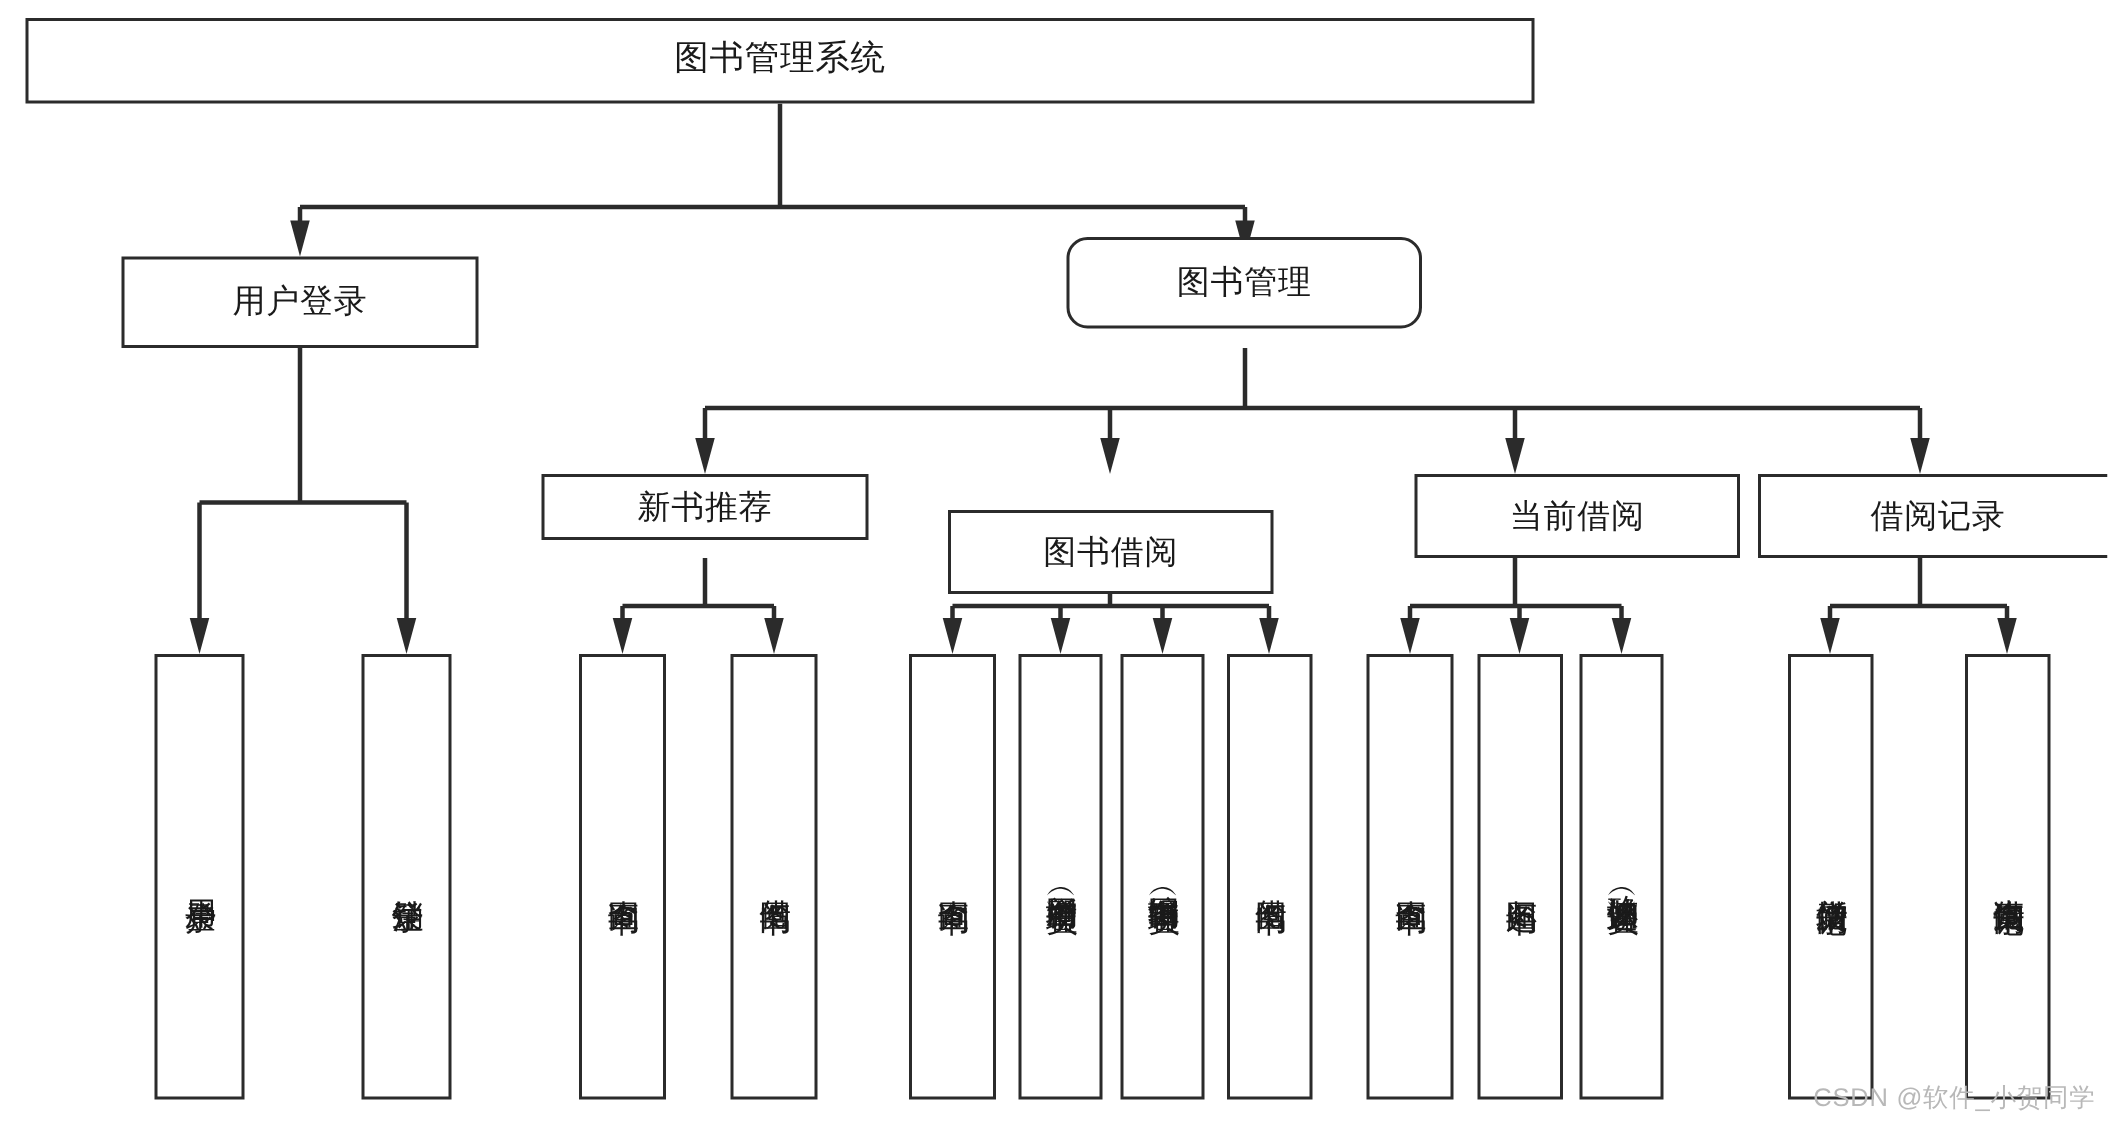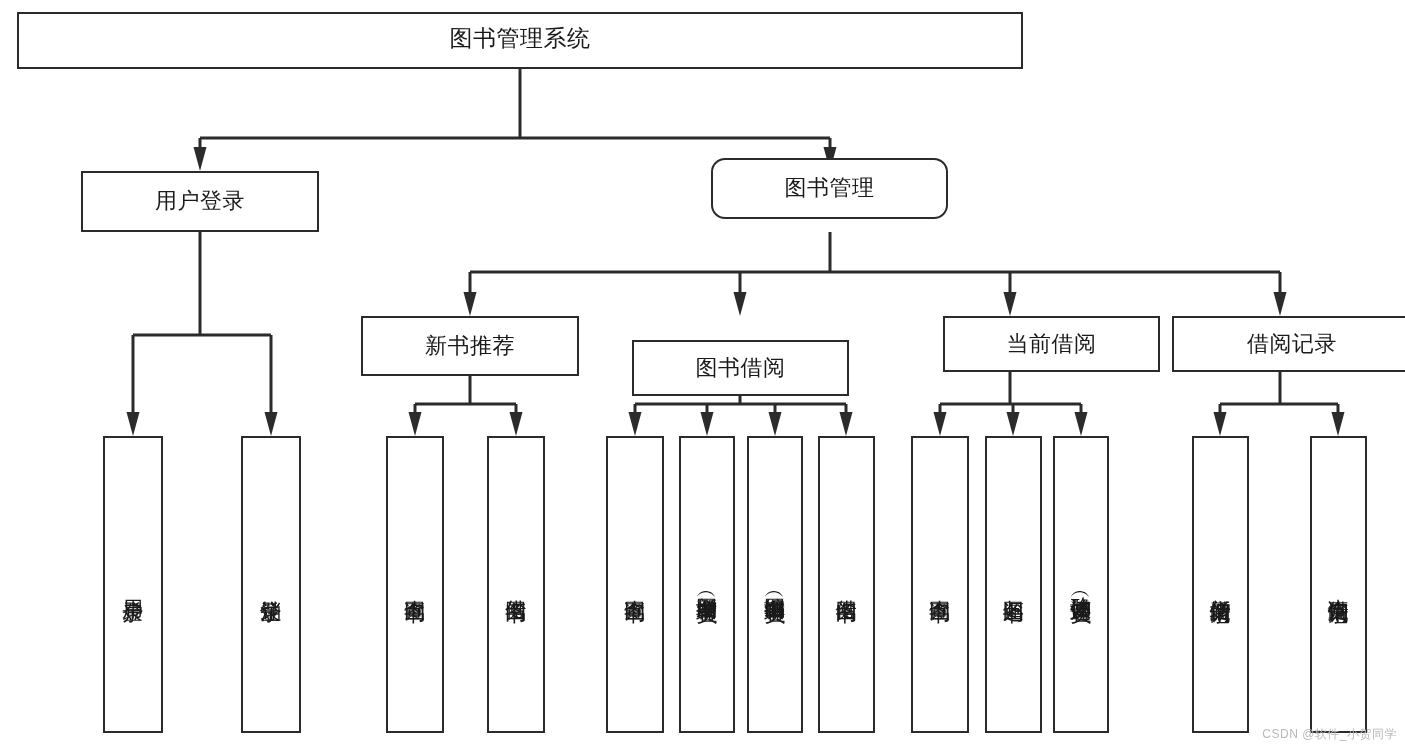--- a/index.html
+++ b/index.html
@@ -50,21 +50,21 @@
     white-space: nowrap;
   }
   .title-label {
     font-size: 23px;
     font-family: Liberation Mono, monospace;
   }
   #watermark {
     position: absolute;
     right: 8px;
     bottom: 4px;
-    font-size: 12px;
+    font-size: 17px;
     color: #b8b8b8;
     letter-spacing: 0.5px;
     white-space: nowrap;
     pointer-events: none;
   }
 </style>
 </head>
 <body>
 
 <div id="canvas">
@@ -127,21 +127,21 @@
   <div id="boxes-layer">
       <div class="node-box" style="left: 17px; top: 12px; width: 1006px; height: 57px;">
         <span class="node-label-h title-label">图书管理系统</span>
       </div>
       <div class="node-box" style="left: 81px; top: 171px; width: 238px; height: 61px;">
         <span class="node-label-h">用户登录</span>
       </div>
       <div class="node-box" style="left: 711px; top: 158px; width: 237px; height: 61px; border-radius: 14px;">
         <span class="node-label-h">图书管理</span>
       </div>
-      <div class="node-box" style="left: 361px; top: 316px; width: 218px; height: 60px;">
+      <div class="node-box" style="left: 361px; top: 316px; width: 218px; height: 44px;">
         <span class="node-label-h">新书推荐</span>
       </div>
       <div class="node-box" style="left: 632px; top: 316px; width: 217px; height: 56px; margin-top: 24px;">
         <span class="node-label-h">图书借阅</span>
       </div>
       <div class="node-box" style="left: 902px; top: 316px; width: 217px; height: 56px; margin-left: 41px;">
         <span class="node-label-h">当前借阅</span>
       </div>
       <div class="node-box" style="left: 1172px; top: 316px; width: 240px; height: 56px;">
         <span class="node-label-h">借阅记录</span>

